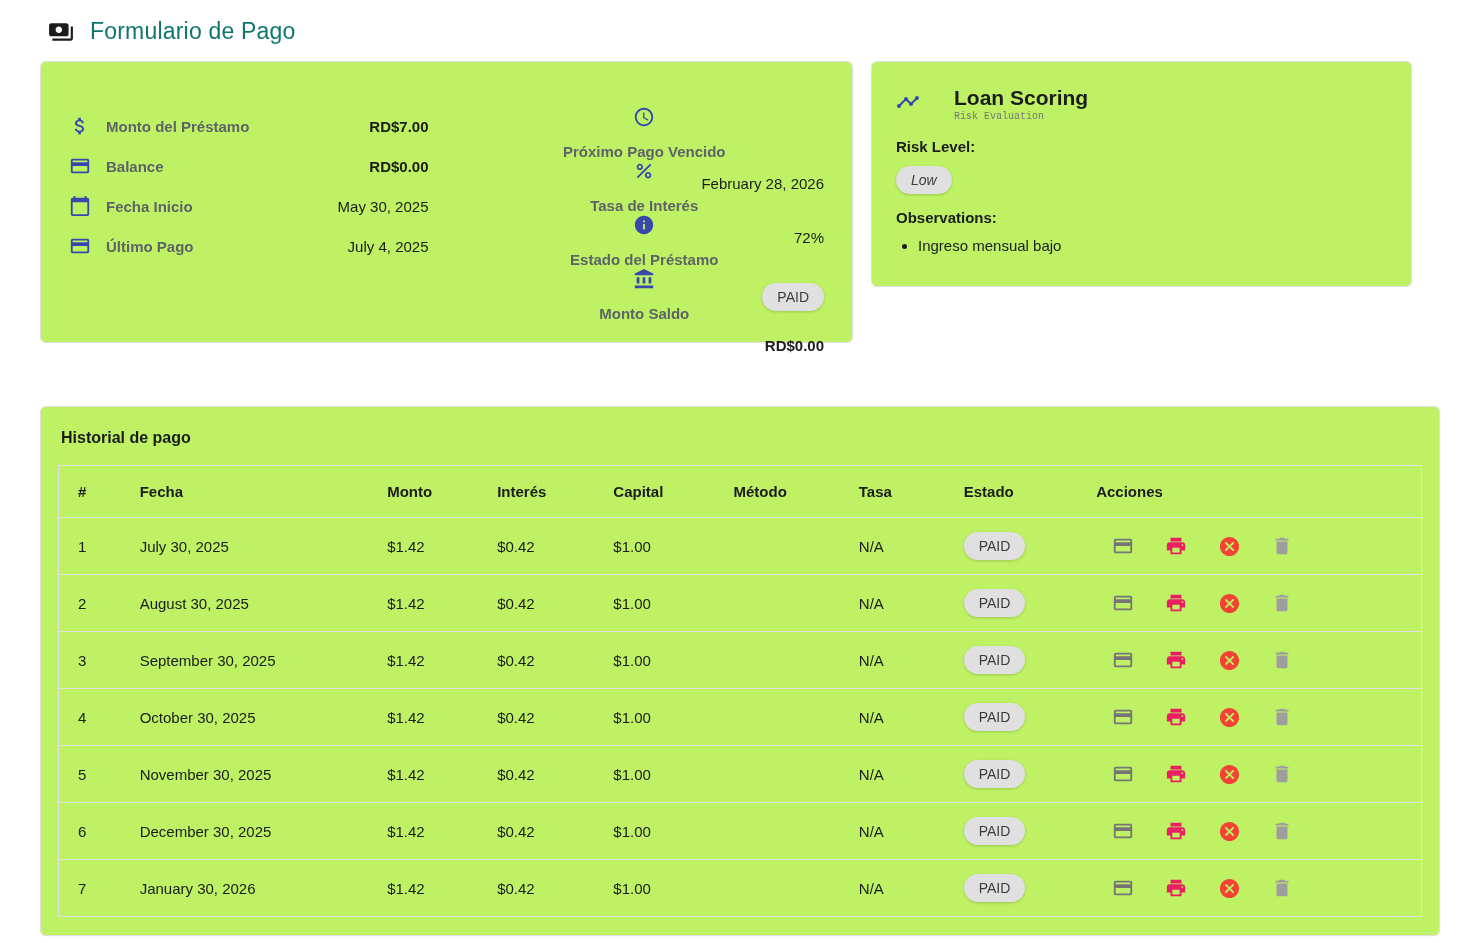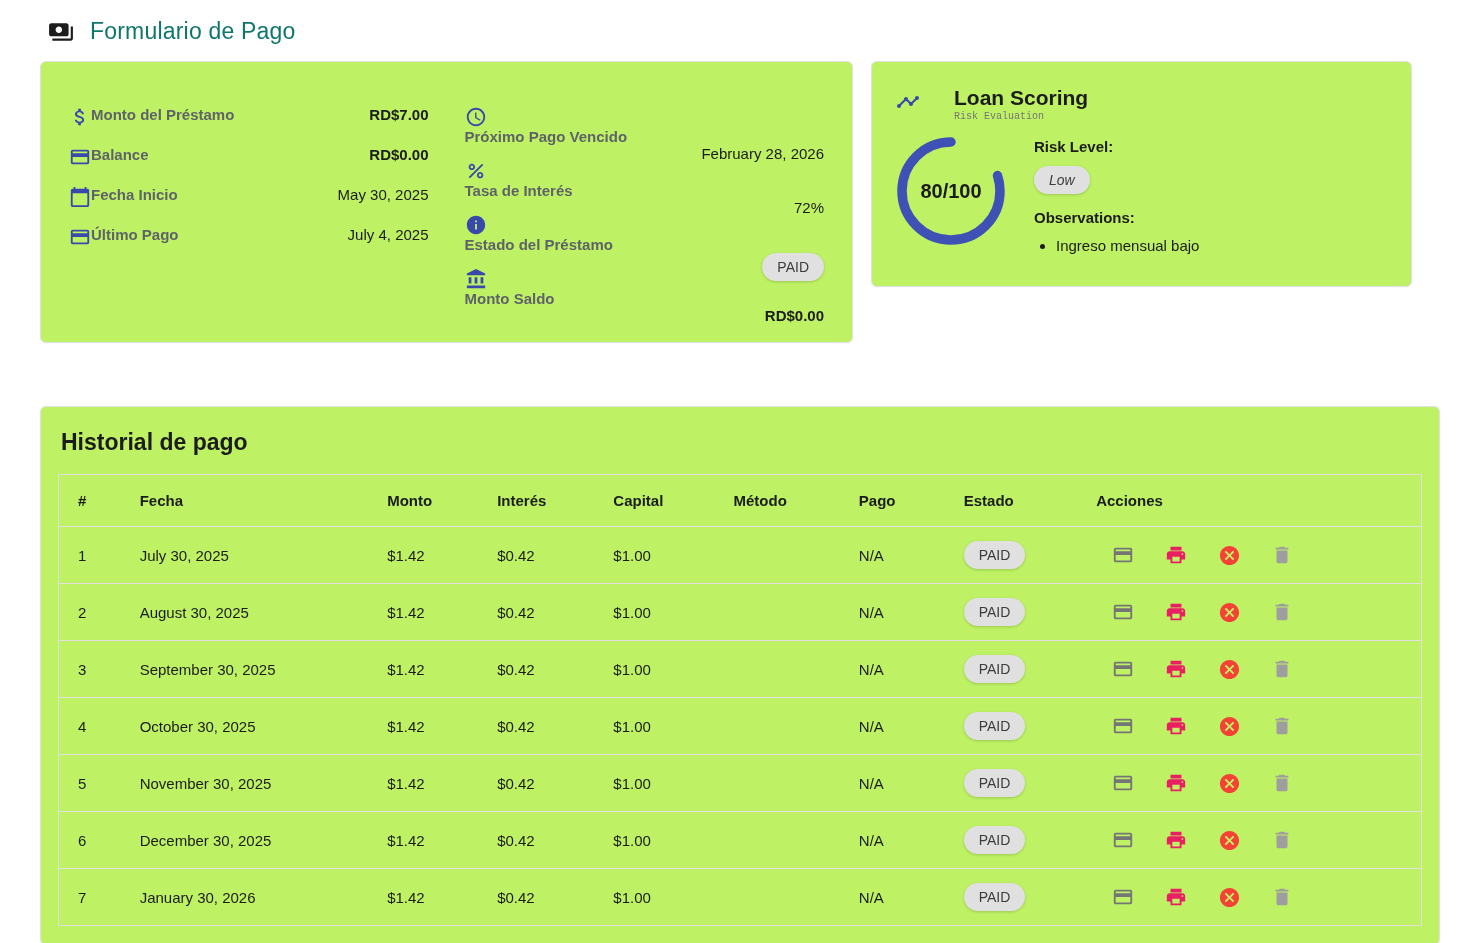--- a/index.html
+++ b/index.html
@@ -25,21 +25,21 @@
   .card {
     background: #bef264;
     border: 1px solid #e0e0e0;
     border-radius: 6px;
     box-shadow: 0 1px 2px rgba(0,0,0,.03);
   }
 
   
   .loan-card { width: 813px; padding: 44px 28px 20px 28px; display: flex; gap: 36px; }
   .loan-col { flex: 1; display: flex; flex-direction: column; }
-  .detail-row { display: flex; }
+  .detail-row { display: flex; align-items: center; gap: 15px; }
   .loan-col.left  .detail-row { height: 40px; }
   .loan-col.right .detail-row { height: 54px; flex-direction: column; }
   .dicon { color: #3949ab; display: inline-flex; flex: none; }
   .dlabel { font-size: 15px; font-weight: 600; color: #5f6368; white-space: nowrap; }
   .dvalue { margin-left: auto; font-size: 15px; color: #1c1c1c; white-space: nowrap; }
   .dvalue.bold { font-weight: 700; }
 
   .badge {
     display: inline-block;
     background: #e0e0e0;
@@ -68,21 +68,21 @@
     font-size: 20px; font-weight: 700; color: #1c1c1c;
   }
   .score-details { padding-top: 2px; font-size: 15px; }
   .score-label { font-weight: 700; color: #1c1c1c; }
   .risk-badge-row { margin: 11px 0 15px 0; font-style: italic; }
   .observations-list { margin: 11px 0 0 22px; }
   .observations-list li { font-size: 15px; color: #1c1c1c; margin-bottom: 4px; }
 
   
   .table-card { margin: 63px 40px 0 40px; padding: 20px 17px 18px 17px; }
-  .history-title { font-size: 23px; font-weight: 700; color: #1c1c1c; margin: 2px 0 18px 3px; }
+  .history-title { font-size: 16px; font-weight: 700; color: #1c1c1c; margin: 2px 0 18px 3px; }
   table.history {
     width: 100%;
     border-collapse: collapse;
     table-layout: fixed;
     border: 1px solid #e0e0e0;
     font-size: 15px;
   }
   table.history th {
     text-align: left;
     font-weight: 700;
@@ -229,28 +229,20 @@
               <path d="M23 8c0 1.1-.9 2-2 2-.18 0-.35-.02-.51-.07l-3.56 3.55c.05.16.07.34.07.52 0 1.1-.9 2-2 2s-2-.9-2-2c0-.18.02-.36.07-.52l-2.55-2.55c-.16.05-.34.07-.52.07s-.36-.02-.52-.07l-4.55 4.56c.05.16.07.33.07.51 0 1.1-.9 2-2 2s-2-.9-2-2 .9-2 2-2c.18 0 .35.02.51.07l4.56-4.55C8.02 9.36 8 9.18 8 9c0-1.1.9-2 2-2s2 .9 2 2c0 .18-.02.36-.07.52l2.55 2.55c.16-.05.34-.07.52-.07s.36.02.52.07l3.55-3.56C19.02 8.35 19 8.18 19 8c0-1.1.9-2 2-2s2 .9 2 2z"></path>
             </svg>
         </span>
         <div>
           <div class="scoring-title">Loan Scoring</div>
           <div class="scoring-subtitle">Risk Evaluation</div>
         </div>
       </div>
 
       <div class="scoring-body">
-        <div class="gauge-wrap">
-          <svg width="110" height="110" viewBox="0 0 110 110">
-            <g transform="translate(55,55) scale(-1,1)">
-              <circle r="49" fill="none" stroke="#3f51b5" stroke-width="9.5" stroke-linecap="round" stroke-dasharray="246.3 61.6" transform="rotate(-90)"></circle>
-            </g>
-          </svg>
-          <div class="gauge-text">80/100</div>
-        </div>
 
         <div class="score-details">
           <div class="score-label">Risk Level:</div>
           <div class="risk-badge-row">
             <span class="badge">Low</span>
           </div>
           <div class="score-label">Observations:</div>
           <ul class="observations-list">
             <li>Ingreso mensual bajo</li>
           </ul>
@@ -276,21 +268,21 @@
           <col style="width:338px">
       </colgroup>
       <thead>
         <tr>
           <th>#</th>
           <th>Fecha</th>
           <th>Monto</th>
           <th>Interés</th>
           <th>Capital</th>
           <th>Método</th>
-          <th>Pago</th>
+          <th>Tasa</th>
           <th>Estado</th>
           <th>Acciones</th>
         </tr>
       </thead>
       <tbody id="history-body">
   <tr>
     <td>1</td>
     <td>July 30, 2025</td>
     <td>$1.42</td>
     <td>$0.42</td>

